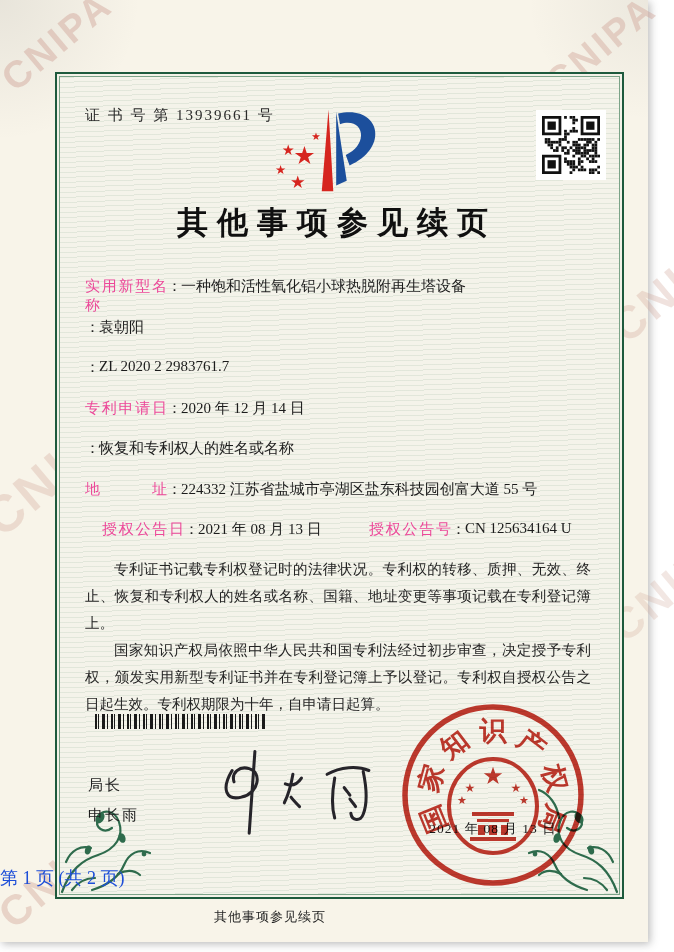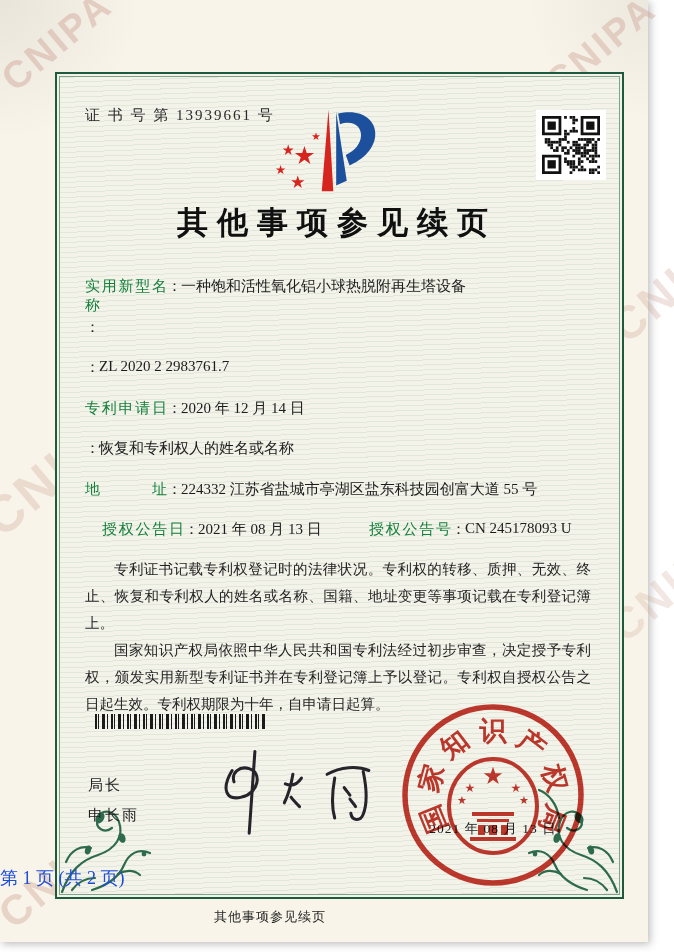--- a/index.html
+++ b/index.html
@@ -28,21 +28,21 @@
   .logo{position:absolute;left:268px;top:98px;width:144px;height:108px;}
   .qr{position:absolute;left:536px;top:110px;width:70px;height:70px;background:#fff;
       display:flex;align-items:center;justify-content:center;}
   .title{position:absolute;left:0;top:202px;width:674px;text-align:center;
          font-size:31px;font-weight:bold;letter-spacing:9px;color:#101010;}
   
   .fields{position:absolute;left:85px;top:277px;width:508px;font-size:15px;}
   .row{height:40.5px;display:flex;align-items:flex-start;}
   .pair{display:flex;margin-left:17px;}
   .pair.first{width:250px;}
-  .lbl{display:inline-block;width:82px;text-align:justify;text-align-last:justify;color:#15803d;}
+  .lbl{display:inline-block;width:82px;text-align:justify;text-align-last:justify;color:#ec4899;}
   .lbl:after{content:"";display:inline-block;width:100%;}
   .colon{width:14px;}
   .val{flex:1;color:#1c1c1c;}
   
   .body-text{position:absolute;left:85px;top:556px;width:506px;font-size:14.5px;
              line-height:27px;text-align:justify;color:#242424;}
   .body-text p{margin:0;text-indent:2em;}
   
   .barcode{position:absolute;left:95px;top:714px;width:172px;height:15px;
      background:repeating-linear-gradient(90deg,
@@ -269,20 +269,21 @@
   <div class="title">其他事项参见续页</div>
 
   <div class="fields">
     <div class="row">
       <span class="lbl">实用新型名称</span>
         <span class="colon">：</span>
       <span class="val">一种饱和活性氧化铝小球热脱附再生塔设备</span>
     </div>
     <div class="row">
         <span class="colon">：</span>
+      <span class="val">袁朝阳</span>
     </div>
     <div class="row">
         <span class="colon">：</span>
       <span class="val">ZL 2020 2 2983761.7</span>
     </div>
     <div class="row">
       <span class="lbl">专利申请日</span>
         <span class="colon">：</span>
       <span class="val">2020 年 12 月 14 日</span>
     </div>
@@ -297,21 +298,21 @@
     </div>
     <div class="row">
       <span class="pair first">
         <span class="lbl">授权公告日</span>
           <span class="colon">：</span>
         <span class="val">2021 年 08 月 13 日</span>
       </span>
       <span class="pair">
         <span class="lbl">授权公告号</span>
           <span class="colon">：</span>
-        <span class="val">CN 245178093 U</span>
+        <span class="val">CN 125634164 U</span>
       </span>
     </div>
   </div>
 
   <div class="body-text">
     <p>专利证书记载专利权登记时的法律状况。专利权的转移、质押、无效、终止、恢复和专利权人的姓名或名称、国籍、地址变更等事项记载在专利登记簿上。</p>
     <p>国家知识产权局依照中华人民共和国专利法经过初步审查，决定授予专利权，颁发实用新型专利证书并在专利登记簿上予以登记。专利权自授权公告之日起生效。专利权期限为十年，自申请日起算。</p>
   </div>
 
   <div class="barcode"></div>

